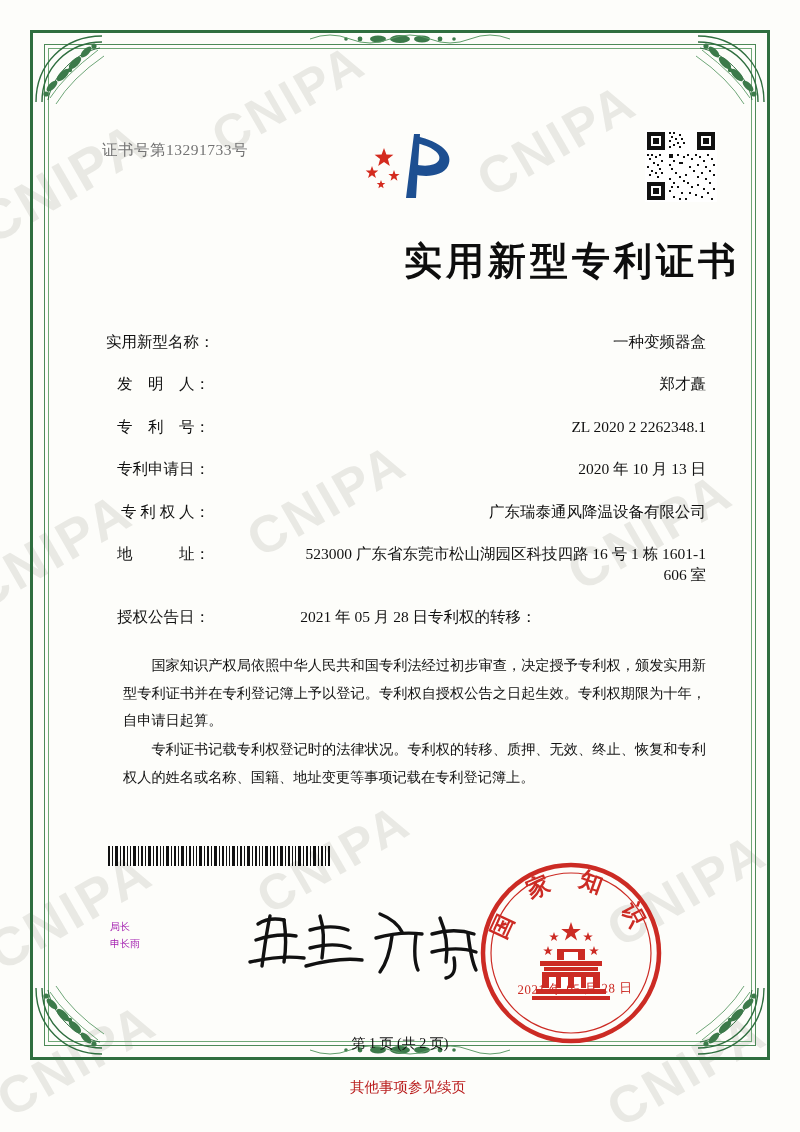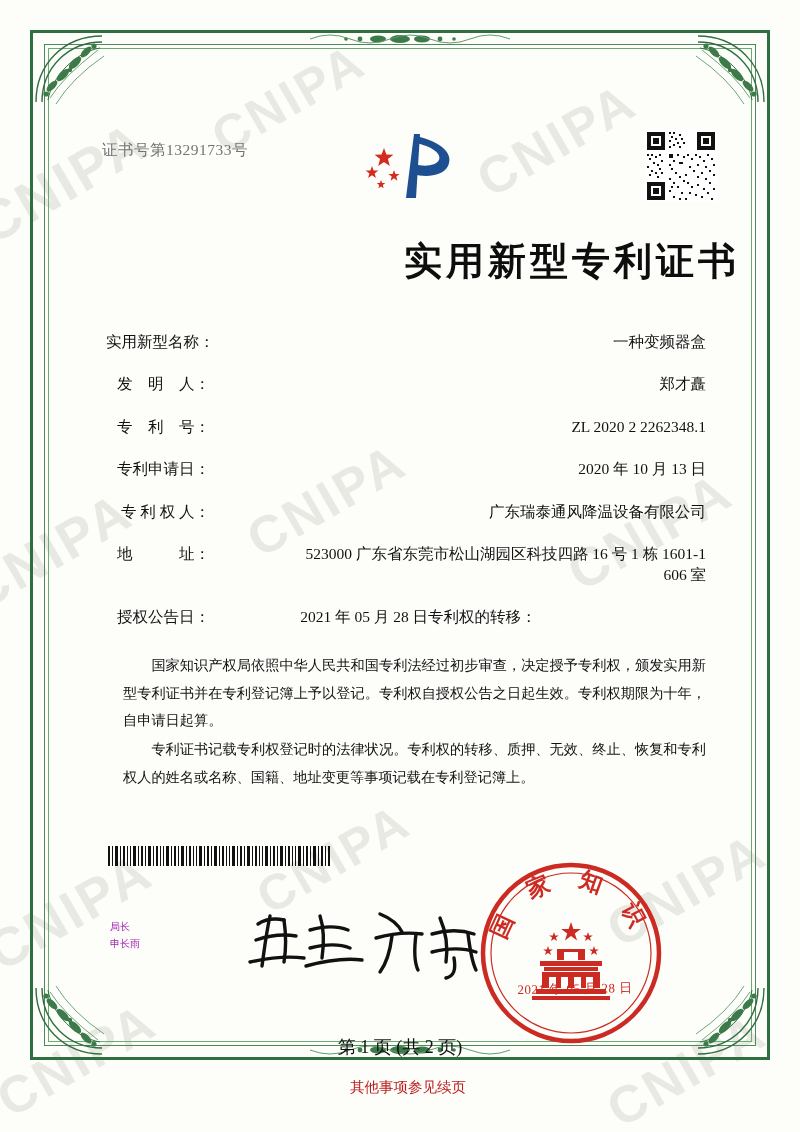--- a/index.html
+++ b/index.html
@@ -215,21 +215,21 @@
     letter-spacing: 0.5px;
     transform: rotate(-1deg);
   }
 
   
   .page-no {
     position: absolute;
     left: 0; top: 975px;
     width: 680px;
     text-align: center;
-    font-size: 18px;
+    font-size: 14px;
     color: #111;
   }
 
   
   .outside-note {
     position: absolute;
     left: 8px; top: 1078px;
     width: 800px;
     text-align: center;
     font-size: 14.5px;

